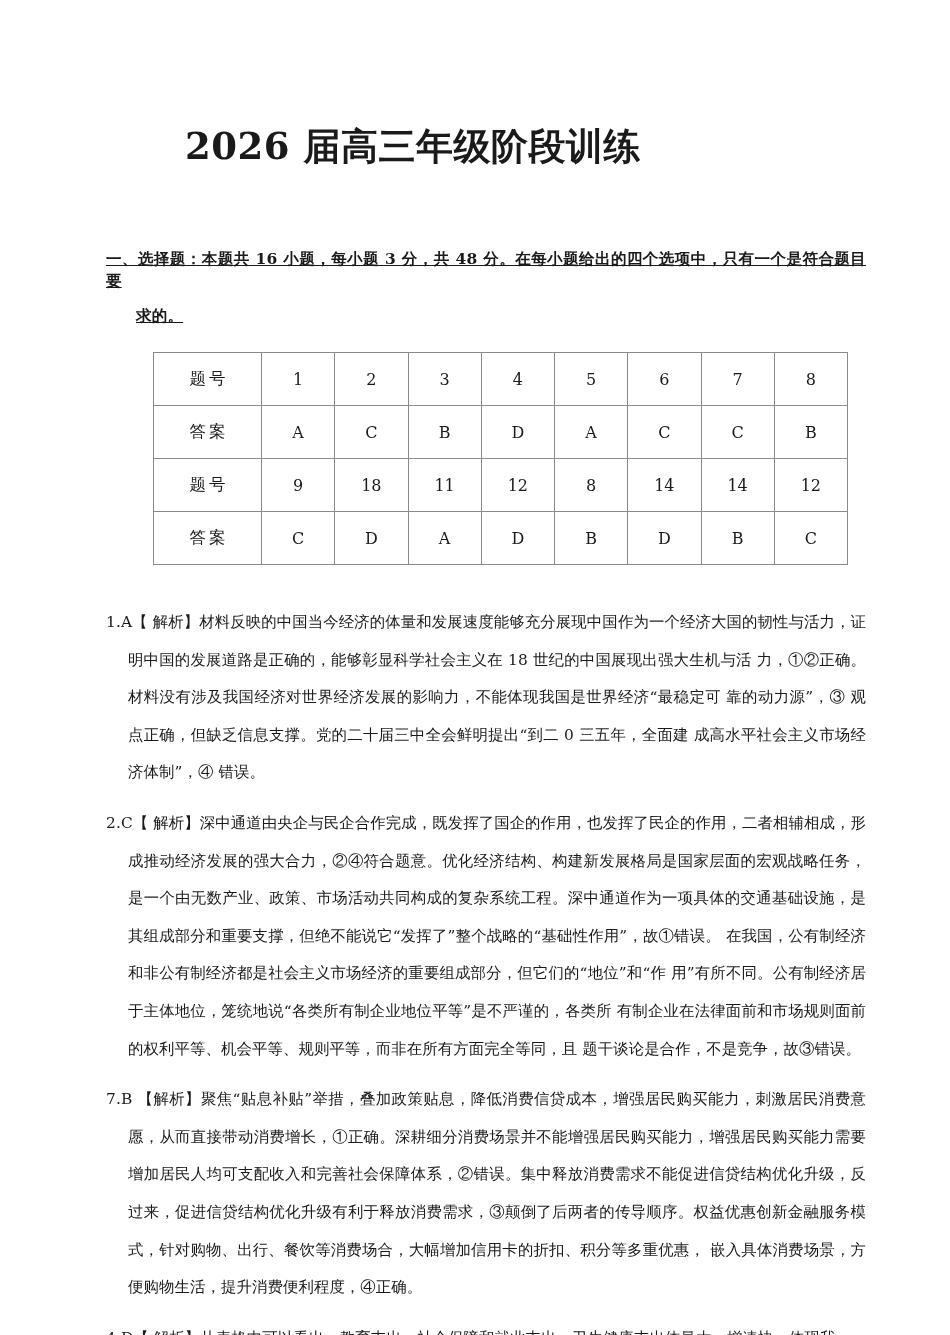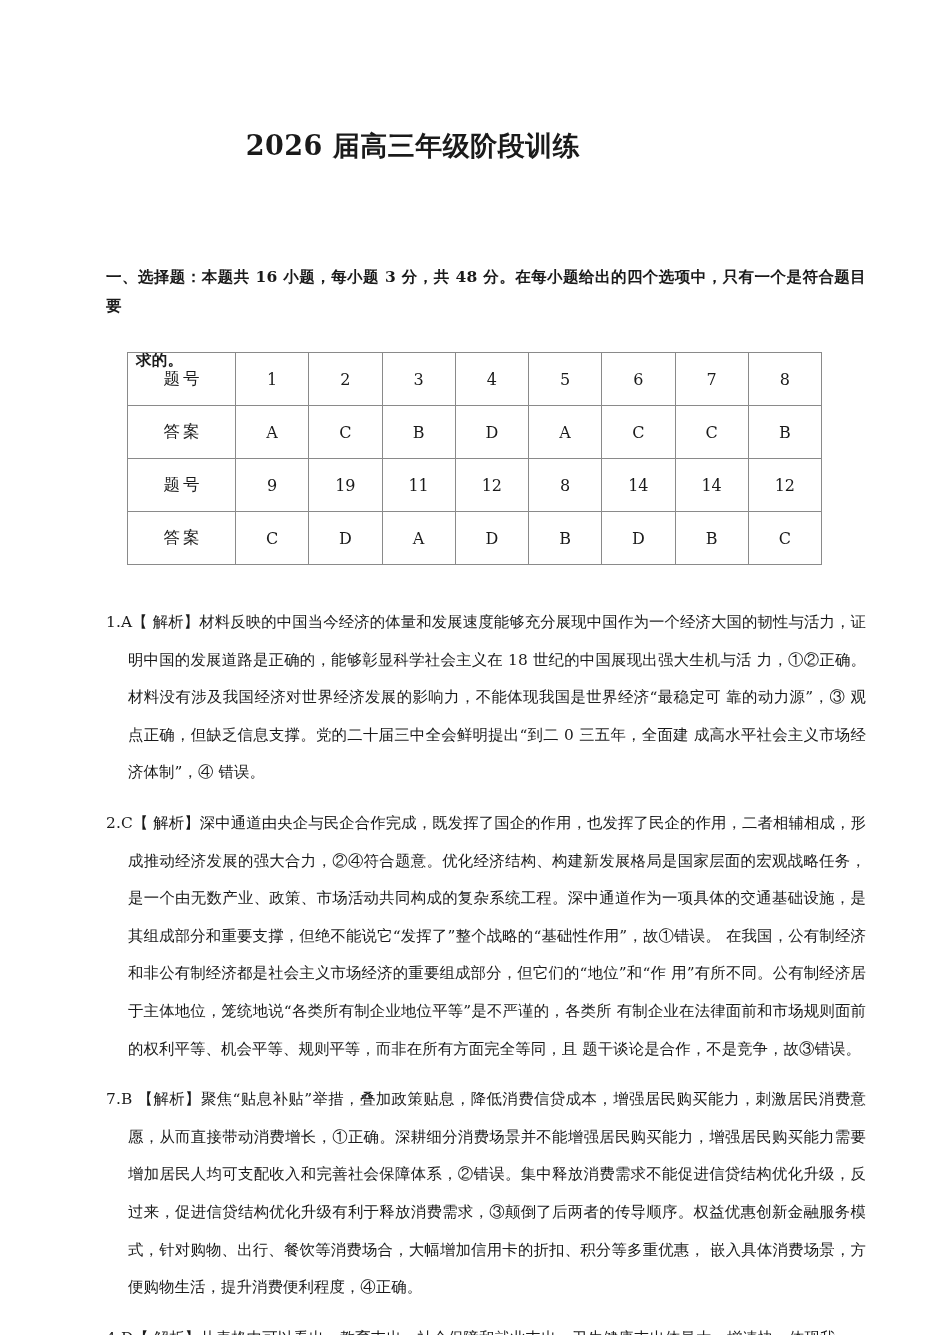--- a/index.html
+++ b/index.html
@@ -26,49 +26,50 @@
   }
 
   
   .doc-title {
     position: absolute;
     top: 125px;
     left: 0;
     width: 826px;
     text-align: center;
     font-weight: bold;
-    font-size: 27px;
+    font-size: 37px;
     line-height: 42px;
     letter-spacing: 0.5px;
   }
   .doc-title .title-line { display: block; white-space: pre; }
 
   
   .section-heading {
     position: absolute;
-    top: 262px;
+    top: 248px;
     left: 106px;
     width: 760px;
     font-weight: bold;
     font-size: 15.5px;
-    line-height: 29px;
+    line-height: 22px;
     text-align: justify;
     letter-spacing: 0.2px;
+    text-decoration: underline;
   }
   .section-heading .hd-tail {
     display: block;
-    margin-top: 25px;
+    margin-top: 13px;
     text-indent: 30px;
   }
 
   
   .answer-table {
     position: absolute;
     top: 352px;
-    left: 127px;
+    left: 153px;
     width: 667px;
     border-collapse: collapse;
     table-layout: fixed;
   }
   .answer-table td {
     border: 1px solid #8a8a8a;
     height: 50px;
     text-align: center;
     vertical-align: middle;
     font-size: 16px;
@@ -151,21 +152,21 @@
         <td class="value-cell">B</td>
         <td class="value-cell">D</td>
         <td class="value-cell">A</td>
         <td class="value-cell">C</td>
         <td class="value-cell">C</td>
         <td class="value-cell">B</td>
       </tr>
       <tr>
         <td class="label-cell">题号</td>
         <td class="value-cell">9</td>
-        <td class="value-cell">19</td>
+        <td class="value-cell">18</td>
         <td class="value-cell">11</td>
         <td class="value-cell">12</td>
         <td class="value-cell">8</td>
         <td class="value-cell">14</td>
         <td class="value-cell">14</td>
         <td class="value-cell">12</td>
       </tr>
       <tr>
         <td class="label-cell">答案</td>
         <td class="value-cell">C</td>

